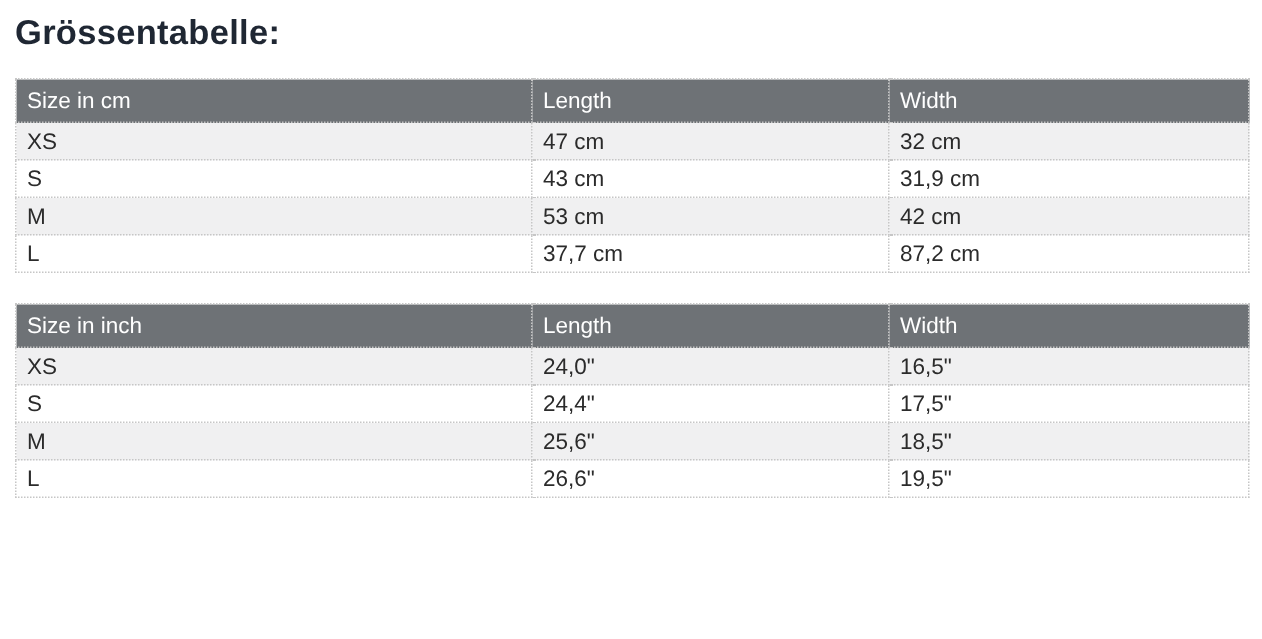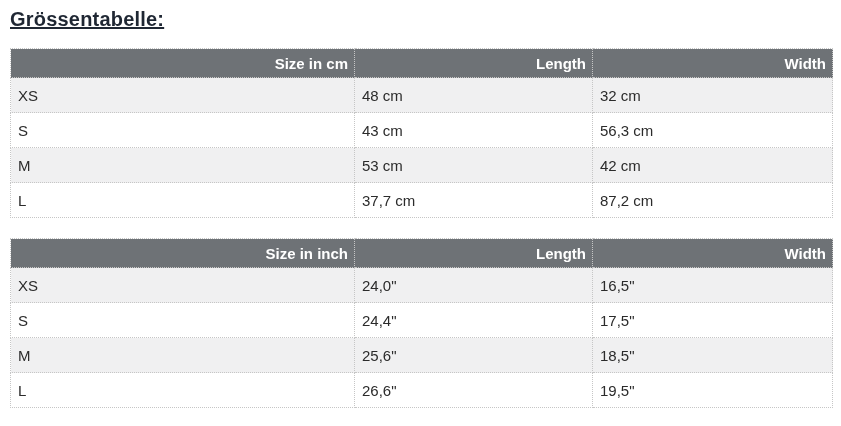--- a/index.html
+++ b/index.html
@@ -19,51 +19,50 @@
     font-family: "Liberation Sans", "DejaVu Sans", sans-serif;
   }
   .page {
     width: 841px;
     height: 426px;
     background: #ffffff;
     overflow: hidden;
   }
   .page-title {
     margin: 8px 0 0 10px;
-    font-size: 20px;
+    font-size: 23px;
     font-weight: bold;
     color: var(--title-color);
     letter-spacing: 0.2px;
-    text-decoration: underline;
   }
   table.size-table {
     border-collapse: collapse;
     table-layout: fixed;
     width: 822px;
     margin: 0 0 0 10px;
     font-size: 15px;
     color: var(--cell-text);
   }
   table.size-table.first { margin-top: 17px; }
   table.size-table.second { margin-top: 20px; }
   .size-table col.c1 { width: 344px; }
   .size-table col.c2 { width: 238px; }
   .size-table col.c3 { width: 240px; }
   .size-table th {
     background: var(--header-bg);
     color: var(--header-text);
-    font-weight: bold;
-    text-align: right;
+    font-weight: normal;
+    text-align: left;
     height: 29px;
     padding: 2px 6px 2px 7px;
     border: 1px dotted var(--border-color);
     margin-left: 14px;
   }
   .size-table td {
-    height: 35px;
+    height: 25px;
     padding: 2px 6px 2px 7px;
     border: 1px dotted var(--border-color);
     background: var(--row-bg);
   }
   .size-table tbody tr:nth-child(odd) td {
     background: var(--row-alt-bg);
   }
 </style>
 </head>
 <body>
@@ -80,27 +79,27 @@
     <thead>
         <tr>
           <th>Size in cm</th>
           <th>Length</th>
           <th>Width</th>
         </tr>
       </thead>
     <tbody>
         <tr>
           <td>XS</td>
-          <td>48 cm</td>
+          <td>47 cm</td>
           <td>32 cm</td>
         </tr>
         <tr>
           <td>S</td>
           <td>43 cm</td>
-          <td>56,3 cm</td>
+          <td>31,9 cm</td>
         </tr>
         <tr>
           <td>M</td>
           <td>53 cm</td>
           <td>42 cm</td>
         </tr>
         <tr>
           <td>L</td>
           <td>37,7 cm</td>
           <td>87,2 cm</td>

